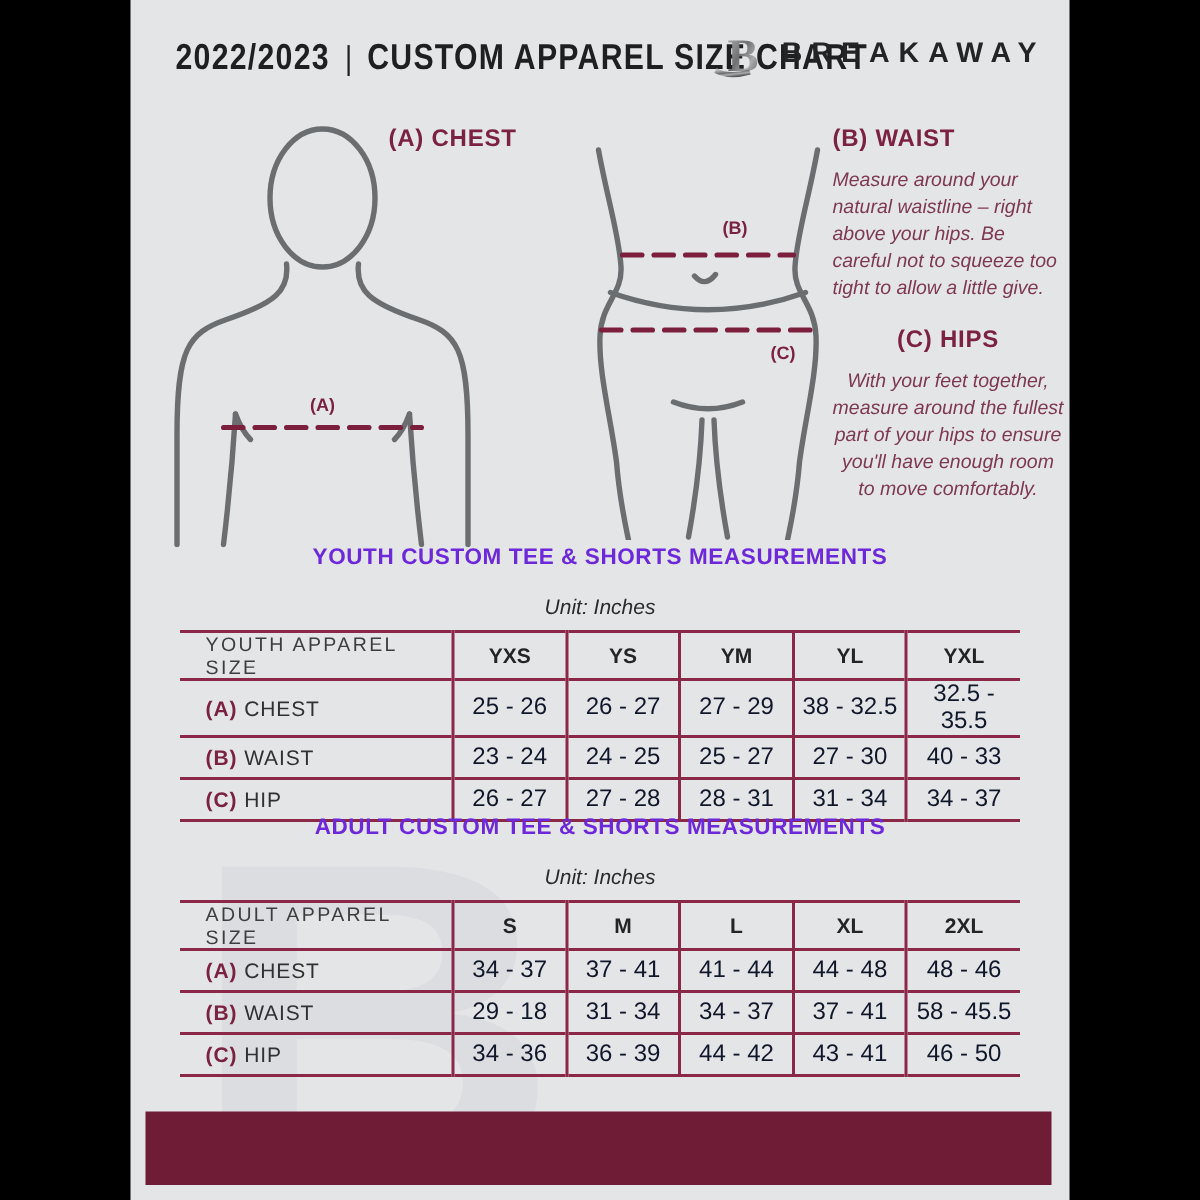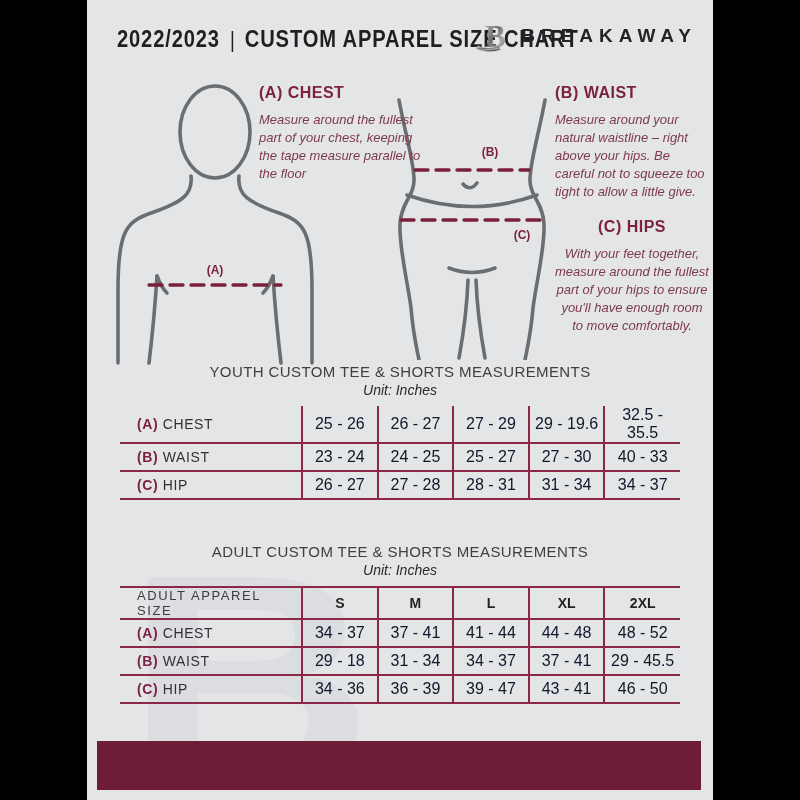--- a/index.html
+++ b/index.html
@@ -29,22 +29,22 @@
   .fig-torso { left:18px; top:80px; }
   .fig-lower { left:302px; top:98px; }
   .fig path, .fig ellipse { fill:none; stroke:#6b6e70; stroke-width:3.6; stroke-linecap:round; }
   .fig .dash { stroke:#7b1f3c; stroke-width:3.4; stroke-dasharray:13 8; }
   .fig text { font-family:"Liberation Sans", sans-serif; font-size:12px; font-weight:bold; fill:#7b2241; }
 
   
   .section { position:absolute; left:0; width:626px; z-index:2; }
   .sec-youth { top:363px; }
   .sec-adult { top:543px; }
-  .tbl-title { text-align:center; font-size:15px; font-weight:normal; letter-spacing:.4px; color:#404040; }
-  .tbl-unit { text-align:center; font-size:14px; font-style:italic; color:#2a2b2d; margin-top:2px; }
+  .tbl-title { text-align:center; font-size:15px; font-weight:bold; letter-spacing:.4px; color:#6d28d9; }
+  .tbl-unit { text-align:center; font-size:14px; font-style:italic; color:#2a2b2d; margin-top:16px; }
   table.size-table { border-collapse:collapse; width:560px; margin:8px 0 0 33px; table-layout:fixed; }
   table.size-table col.c0 { width:182px; }
   table.size-table col.cn { width:75.6px; }
   table.size-table tr { border-bottom:2px solid #8b2848; }
   table.size-table tr.head { border-top:2px solid #8b2848; }
   table.size-table td { height:28px; vertical-align:middle; background:transparent; }
   table.size-table td + td { border-left:2px solid #8b2848; }
   td.rowhead { padding-left:17px; font-size:13px; letter-spacing:1.6px; color:#3c3d3f; }
   td.size { text-align:center; font-size:14px; font-weight:bold; color:#232426; }
   td.rowlabel { padding-left:17px; font-size:14px; letter-spacing:.6px; color:#303133; }
@@ -108,21 +108,20 @@
       <path d="M79 182 C78 210 74 238 70 260"></path>
       <path d="M87 182 C88 210 92 238 96 260"></path>
       <path class="dash" d="M26 72 L140 72"></path>
       <path class="dash" d="M12 122 L153 122"></path>
       <text x="101" y="58" text-anchor="middle">(B)</text>
       <text x="133" y="141" text-anchor="middle">(C)</text>
     </svg>
 
     <div class="guide-block g-chest">
       <div class="guide-heading">(A) CHEST</div>
-      <div class="guide-body">Measure around the fullest part of your chest, keeping the tape measure parallel to the floor</div>
     </div>
     <div class="guide-block g-waist">
       <div class="guide-heading">(B) WAIST</div>
       <div class="guide-body">Measure around your natural waistline – right above your hips. Be careful not to squeeze too tight to allow a little give.</div>
     </div>
     <div class="guide-block g-hips">
       <div class="guide-heading">(C) HIPS</div>
       <div class="guide-body">With your feet together, measure around the fullest part of your hips to ensure you'll have enough room to move comfortably.</div>
     </div>
 
@@ -132,26 +131,34 @@
       <table class="size-table">
         <colgroup>
             <col class="c0">
             <col class="cn">
             <col class="cn">
             <col class="cn">
             <col class="cn">
             <col class="cn">
           </colgroup>
         <tbody>
+        <tr class="head">
+          <td class="rowhead">YOUTH APPAREL SIZE</td>
+          <td class="size">YXS</td>
+          <td class="size">YS</td>
+          <td class="size">YM</td>
+          <td class="size">YL</td>
+          <td class="size">YXL</td>
+        </tr>
         <tr>
           <td class="rowlabel"><span class="mk">(A)</span> <span>CHEST</span></td>
           <td class="val">25 - 26</td>
           <td class="val">26 - 27</td>
           <td class="val">27 - 29</td>
-          <td class="val">29 - 19.6</td>
+          <td class="val">38 - 32.5</td>
           <td class="val">32.5 - 35.5</td>
         </tr>
         <tr>
           <td class="rowlabel"><span class="mk">(B)</span> <span>WAIST</span></td>
           <td class="val">23 - 24</td>
           <td class="val">24 - 25</td>
           <td class="val">25 - 27</td>
           <td class="val">27 - 30</td>
           <td class="val">40 - 33</td>
         </tr>
@@ -187,35 +194,35 @@
           <td class="size">L</td>
           <td class="size">XL</td>
           <td class="size">2XL</td>
         </tr>
         <tr>
           <td class="rowlabel"><span class="mk">(A)</span> <span>CHEST</span></td>
           <td class="val">34 - 37</td>
           <td class="val">37 - 41</td>
           <td class="val">41 - 44</td>
           <td class="val">44 - 48</td>
-          <td class="val">48 - 52</td>
+          <td class="val">48 - 46</td>
         </tr>
         <tr>
           <td class="rowlabel"><span class="mk">(B)</span> <span>WAIST</span></td>
           <td class="val">29 - 18</td>
           <td class="val">31 - 34</td>
           <td class="val">34 - 37</td>
           <td class="val">37 - 41</td>
-          <td class="val">29 - 45.5</td>
+          <td class="val">58 - 45.5</td>
         </tr>
         <tr>
           <td class="rowlabel"><span class="mk">(C)</span> <span>HIP</span></td>
           <td class="val">34 - 36</td>
           <td class="val">36 - 39</td>
-          <td class="val">39 - 47</td>
+          <td class="val">44 - 42</td>
           <td class="val">43 - 41</td>
           <td class="val">46 - 50</td>
         </tr>
         </tbody>
       </table>
     </div>
 
     <div class="footer-bar"></div>
   </div>
 </div>

